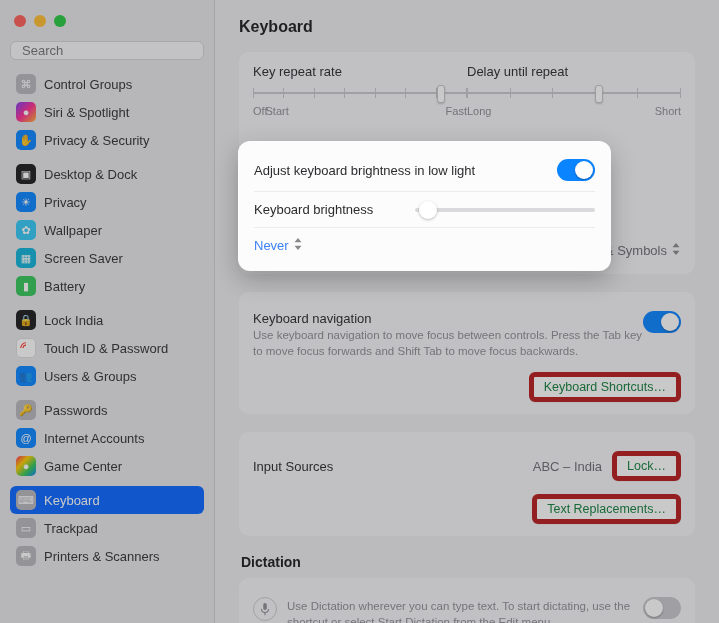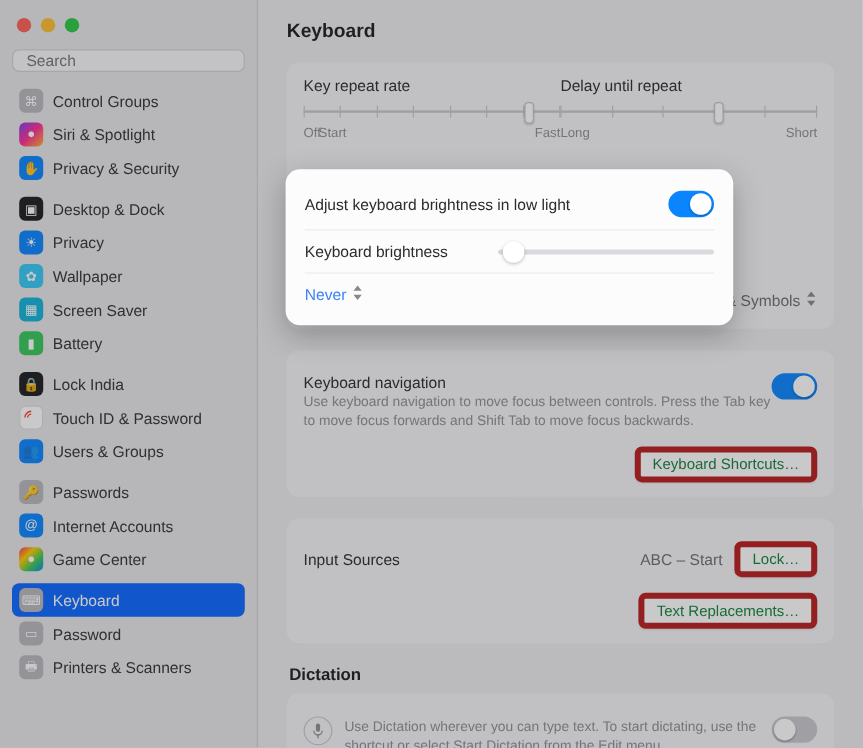--- a/index.html
+++ b/index.html
@@ -296,21 +296,21 @@
         </div>
     </div>
 
     <div class="sb-group">
       <div class="sb-item active">
           <span class="sb-icon" style="background:#b8b8bd">⌨</span>
           <span>Keyboard</span>
         </div>
       <div class="sb-item">
           <span class="sb-icon" style="background:#b8b8bd">▭</span>
-          <span>Password</span>
+          <span>Trackpad</span>
         </div>
       <div class="sb-item">
           <span class="sb-icon" style="background:#b8b8bd">🖶</span>
           <span>Printers &amp; Scanners</span>
         </div>
     </div>
   </aside>
 
   <main class="main">
     <h1 class="page-title">Keyboard</h1>
@@ -390,21 +390,21 @@
       </div>
       <div class="btn-row">
         <button class="btn">Keyboard Shortcuts…</button>
       </div>
     </div>
 
     <div class="panel">
       <div class="row">
         <span class="row-label">Input Sources</span>
         <span style="display:flex;gap:10px;align-items:center">
-          <span class="sub-right">ABC – Start</span>
+          <span class="sub-right">ABC – India</span>
           <button class="btn">Lock…</button>
         </span>
       </div>
       <div class="btn-row">
         <button class="btn">Text Replacements…</button>
       </div>
     </div>
 
     <div class="sec-title">Dictation</div>
     <div class="panel">

